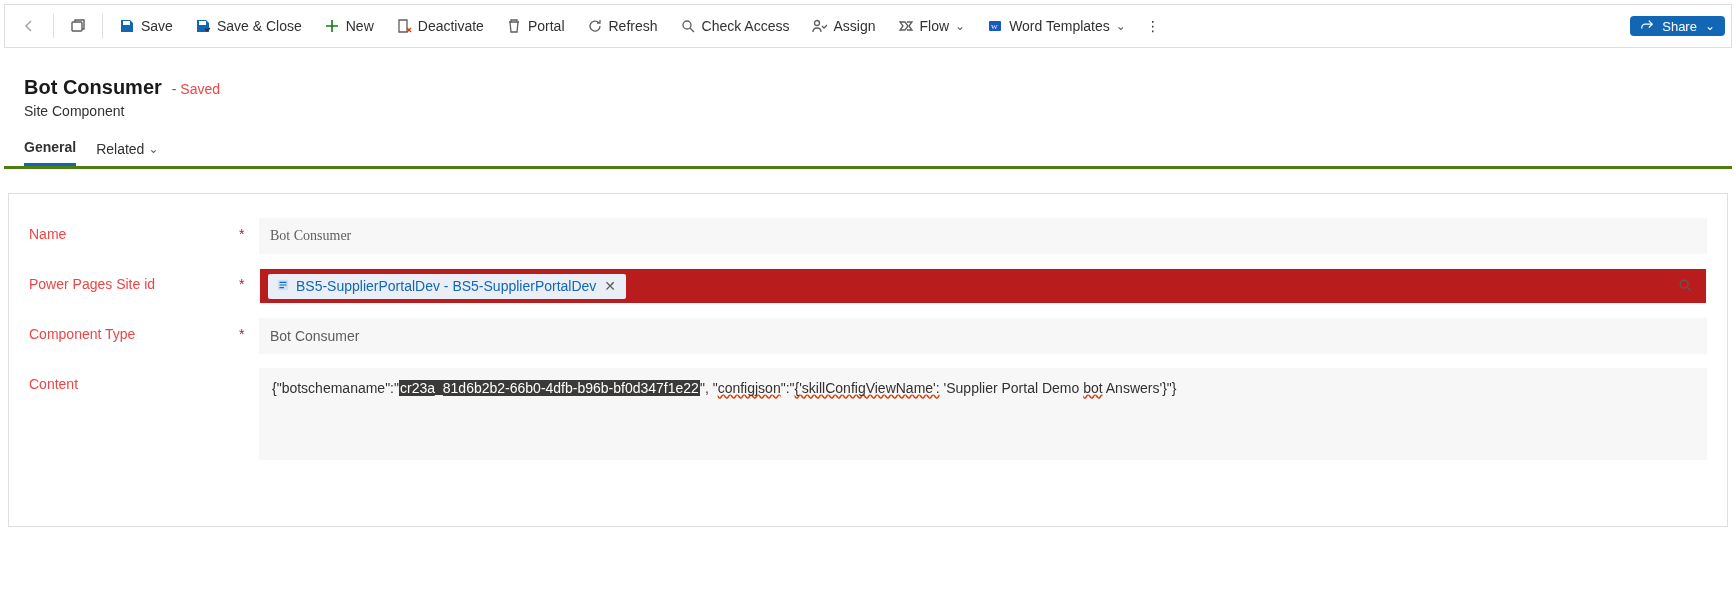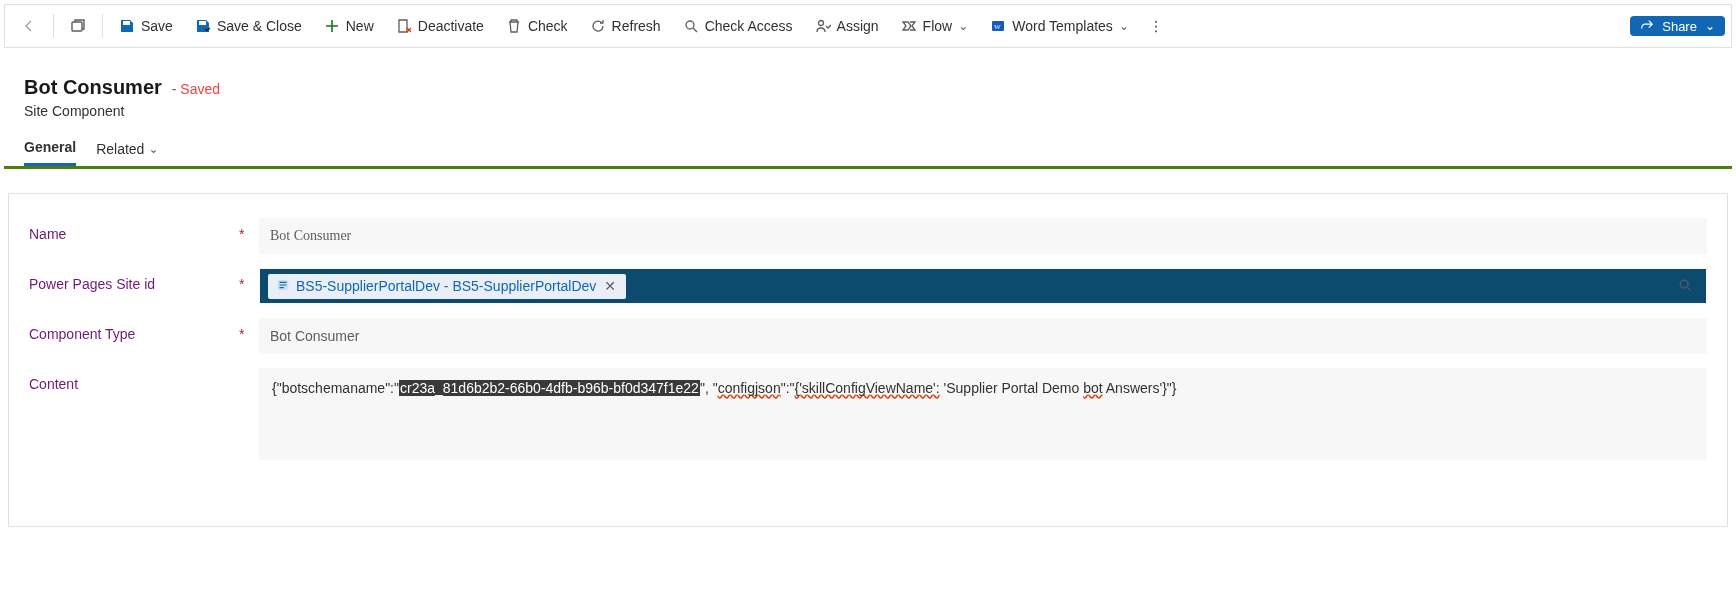--- a/index.html
+++ b/index.html
@@ -96,42 +96,42 @@
   .field-row {
     display:flex;
     align-items:flex-start;
     padding: 6px 20px;
     gap: 10px;
     min-height:50px;
   }
   .field-label {
     width: 200px;
     padding-top:8px;
-    color:#701a75;
+    color:#ef4444;
     font-size:14px;
   }
   .req-marker {
     color:#a4262c;
     font-size:14px;
     width:10px;
     padding-top:8px;
   }
   .field-control {
     flex:1;
     background:#f7f7f7;
     border:1px solid #f7f7f7;
     padding: 8px 10px;
     color:#605e5c;
     min-height:36px;
     display:flex;
     align-items:center;
   }
   .lookup-control {
     flex:1;
-    background:#0c4a6e;
+    background:#b91c1c;
     border:1px solid #f7f7f7;
     padding:4px 8px;
     display:flex;
     align-items:center;
     justify-content:space-between;
     min-height:36px;
   }
   .lookup-chip {
     background:#e9eef7;
     display:flex;
@@ -217,21 +217,21 @@
     </span>
     <span>Deactivate</span>
   </div>
 
   <div class="cmd-btn">
     <span class="cmd-icon">
       <svg viewBox="0 0 16 16" fill="none" stroke="#605e5c" stroke-width="1.3">
           <path d="M3 4h10M5 4V2h6v2M4 4l1 10h6l1-10"></path>
         </svg>
     </span>
-    <span>Check</span>
+    <span>Portal</span>
   </div>
 
   <div class="cmd-btn">
     <span class="cmd-icon">
       <svg viewBox="0 0 16 16" fill="none" stroke="#605e5c" stroke-width="1.3">
           <path d="M13 8a5 5 0 1 1-1.5-3.5M13 2v3h-3"></path>
         </svg>
     </span>
     <span>Refresh</span>
   </div>

